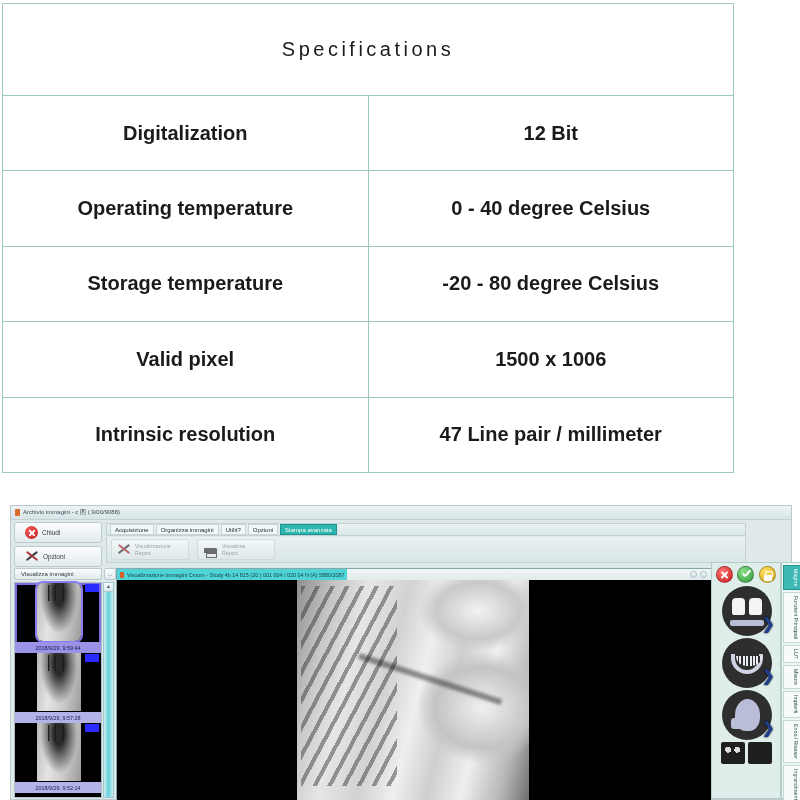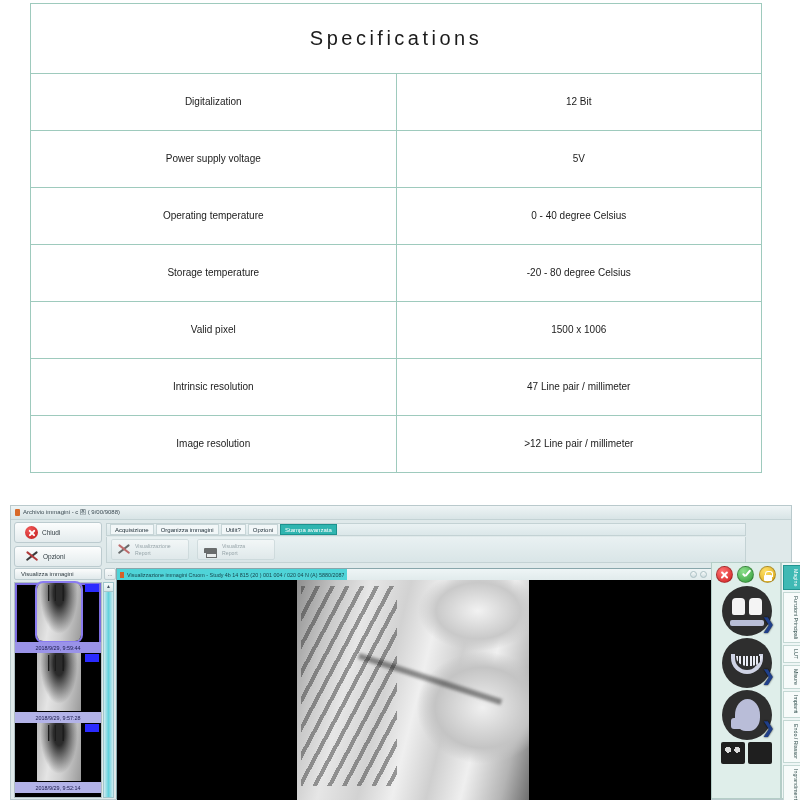--- a/index.html
+++ b/index.html
@@ -8,21 +8,20 @@
     background: #ffffff;
     font-family: "Liberation Sans", sans-serif;
     overflow: hidden;
   }
 
   
   .spec-wrap {
     width: 736px;
     height: 495px;
     padding: 3px 2px 0 2px;
-    margin-left: 28px;
   }
   .spec-table {
     width: 100%;
     height: 470px;
     border-collapse: collapse;
     table-layout: fixed;
   }
   .spec-table td, .spec-table th {
     border: 1px solid #9ecabd;
     text-align: center;
@@ -30,22 +29,23 @@
     color: #1b1b1b;
     font-weight: normal;
   }
   .spec-title {
     font-size: 20px;
     letter-spacing: 3.5px;
     height: 50px;
     color: #1a1a1a;
   }
   .spec-table td {
-    font-size: 10px;
+    font-size: 20px;
     height: 41px;
+    font-weight: bold;
   }
   .col-label { width: 50%; }
   .col-value { width: 50%; }
 
   
   .shot {
     position: relative;
     width: 800px;
     height: 295px;
     top: 10px;
@@ -375,44 +375,36 @@
 
 <div class="spec-wrap">
   <table class="spec-table">
     <tbody>
       <tr>
         <th class="spec-title" colspan="2">Specifications</th>
       </tr>
       <tr>
         <td class="col-label">Digitalization</td>
         <td class="col-value">12 Bit</td>
-      </tr>
-      <tr>
-        <td class="col-label">Power supply voltage</td>
-        <td class="col-value">5V</td>
       </tr>
       <tr>
         <td class="col-label">Operating temperature</td>
         <td class="col-value">0 - 40 degree Celsius</td>
       </tr>
       <tr>
         <td class="col-label">Storage temperature</td>
         <td class="col-value">-20 - 80 degree Celsius</td>
       </tr>
       <tr>
         <td class="col-label">Valid pixel</td>
         <td class="col-value">1500 x 1006</td>
       </tr>
       <tr>
         <td class="col-label">Intrinsic resolution</td>
         <td class="col-value">47 Line pair / millimeter</td>
-      </tr>
-      <tr>
-        <td class="col-label">Image resolution</td>
-        <td class="col-value">&gt;12 Line pair / millimeter</td>
       </tr>
     </tbody>
   </table>
 </div>
 
 <div class="shot">
   <div class="shot-inner">
 
     <div class="titlebar">
       <span class="tb-dot"></span>

